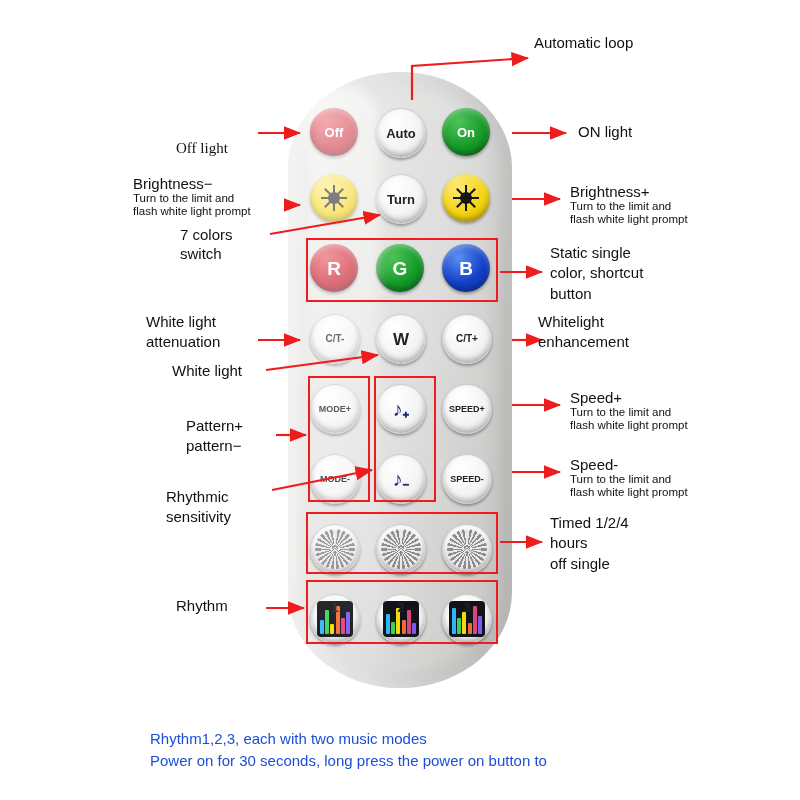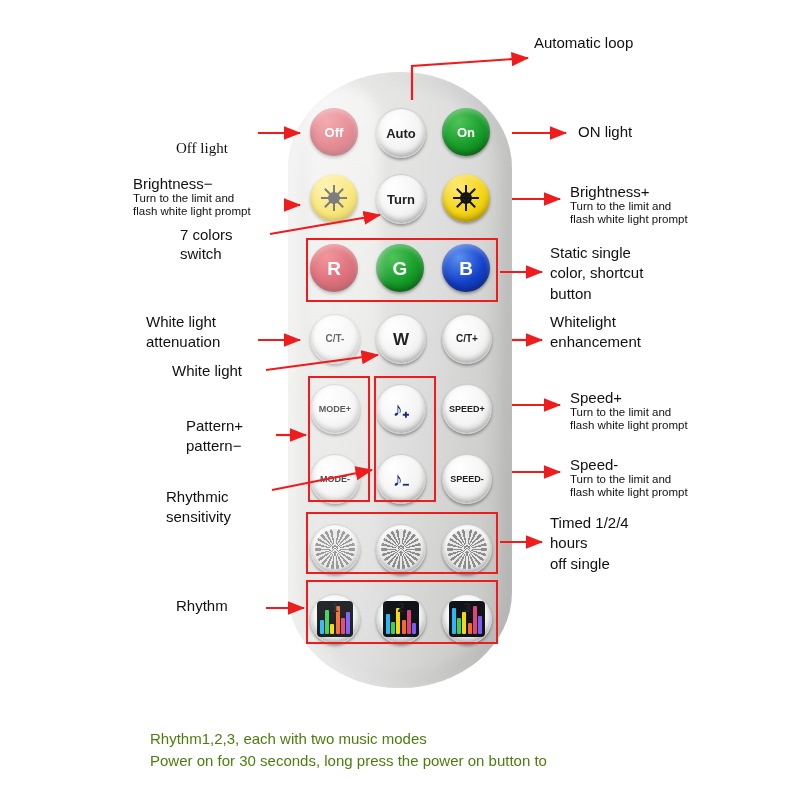--- a/index.html
+++ b/index.html
@@ -125,21 +125,21 @@
   .label {
     position: absolute;
     color: #111;
     font-size: 15px;
     line-height: 1.15;
   }
   .label .sub { font-size: 11.5px; display:block; }
 
   .cap {
     position:absolute;
-    color:#4d7c0f;
+    color:#1d4ed8;
     font-size: 15px;
     line-height: 1.45;
   }
 
   
   #arrows { position:absolute; left:0; top:0; width:800px; height:800px; pointer-events:none; }
 </style>
 </head>
 <body>
 
@@ -348,21 +348,21 @@
     <span>Static single</span><br>
     <span>color, shortcut</span><br>
     <span>button</span>
   </div>
 
   <div class="label" style="left:146px; top:312px; line-height:1.35;">
     <span>White light</span><br>
     <span>attenuation</span>
   </div>
 
-  <div class="label" style="left:550px; top:312px; line-height:1.35;">
+  <div class="label" style="left:538px; top:312px; line-height:1.35;">
     <span>Whitelight</span><br>
     <span>enhancement</span>
   </div>
 
   <div class="label" style="left:172px; top:362px;">
     <span>White light</span>
   </div>
 
   <div class="label big" style="left:186px; top:416px; line-height:1.3;">
     <span>Pattern+</span><br>

